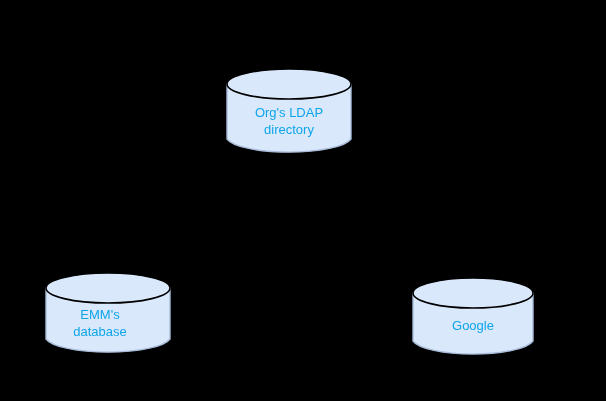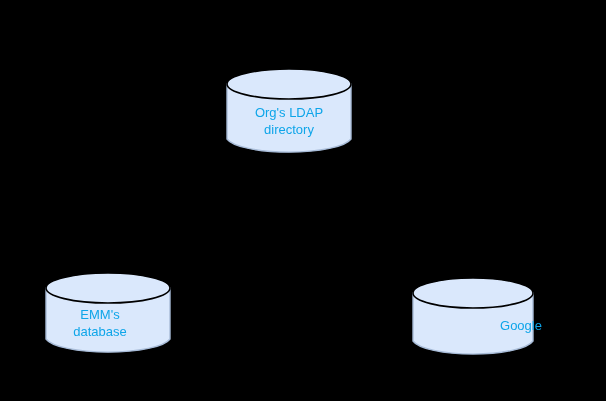--- a/index.html
+++ b/index.html
@@ -58,17 +58,17 @@
   </svg>
   <div class="cyl-label" style="left:45px; top:272px; width:110px; height:83px; padding-top:18px; box-sizing:border-box;">
     <span>EMM's</span>
     <span>database</span>
   </div>
 
   <svg class="cylinder" style="left:412px; top:277px;" width="122" height="80" viewBox="0 0 122 80">
     <path d="M1,16 L1,64 A61,16 0 0 0 121,64 L121,16 Z" fill="#dae8fc" stroke="#a8bcd8" stroke-width="1.4"></path>
     <ellipse cx="61" cy="16" rx="60" ry="15" fill="#dae8fc" stroke="#000000" stroke-width="1.6"></ellipse>
   </svg>
-  <div class="cyl-label" style="left:412px; top:277px; width:122px; height:80px; padding-top:16px; box-sizing:border-box;margin-left:48px;">
+  <div class="cyl-label" style="left:412px; top:277px; width:122px; height:80px; padding-top:16px; box-sizing:border-box;">
     <span>Google</span>
   </div>
 
 </div>
 
 </body></html>

